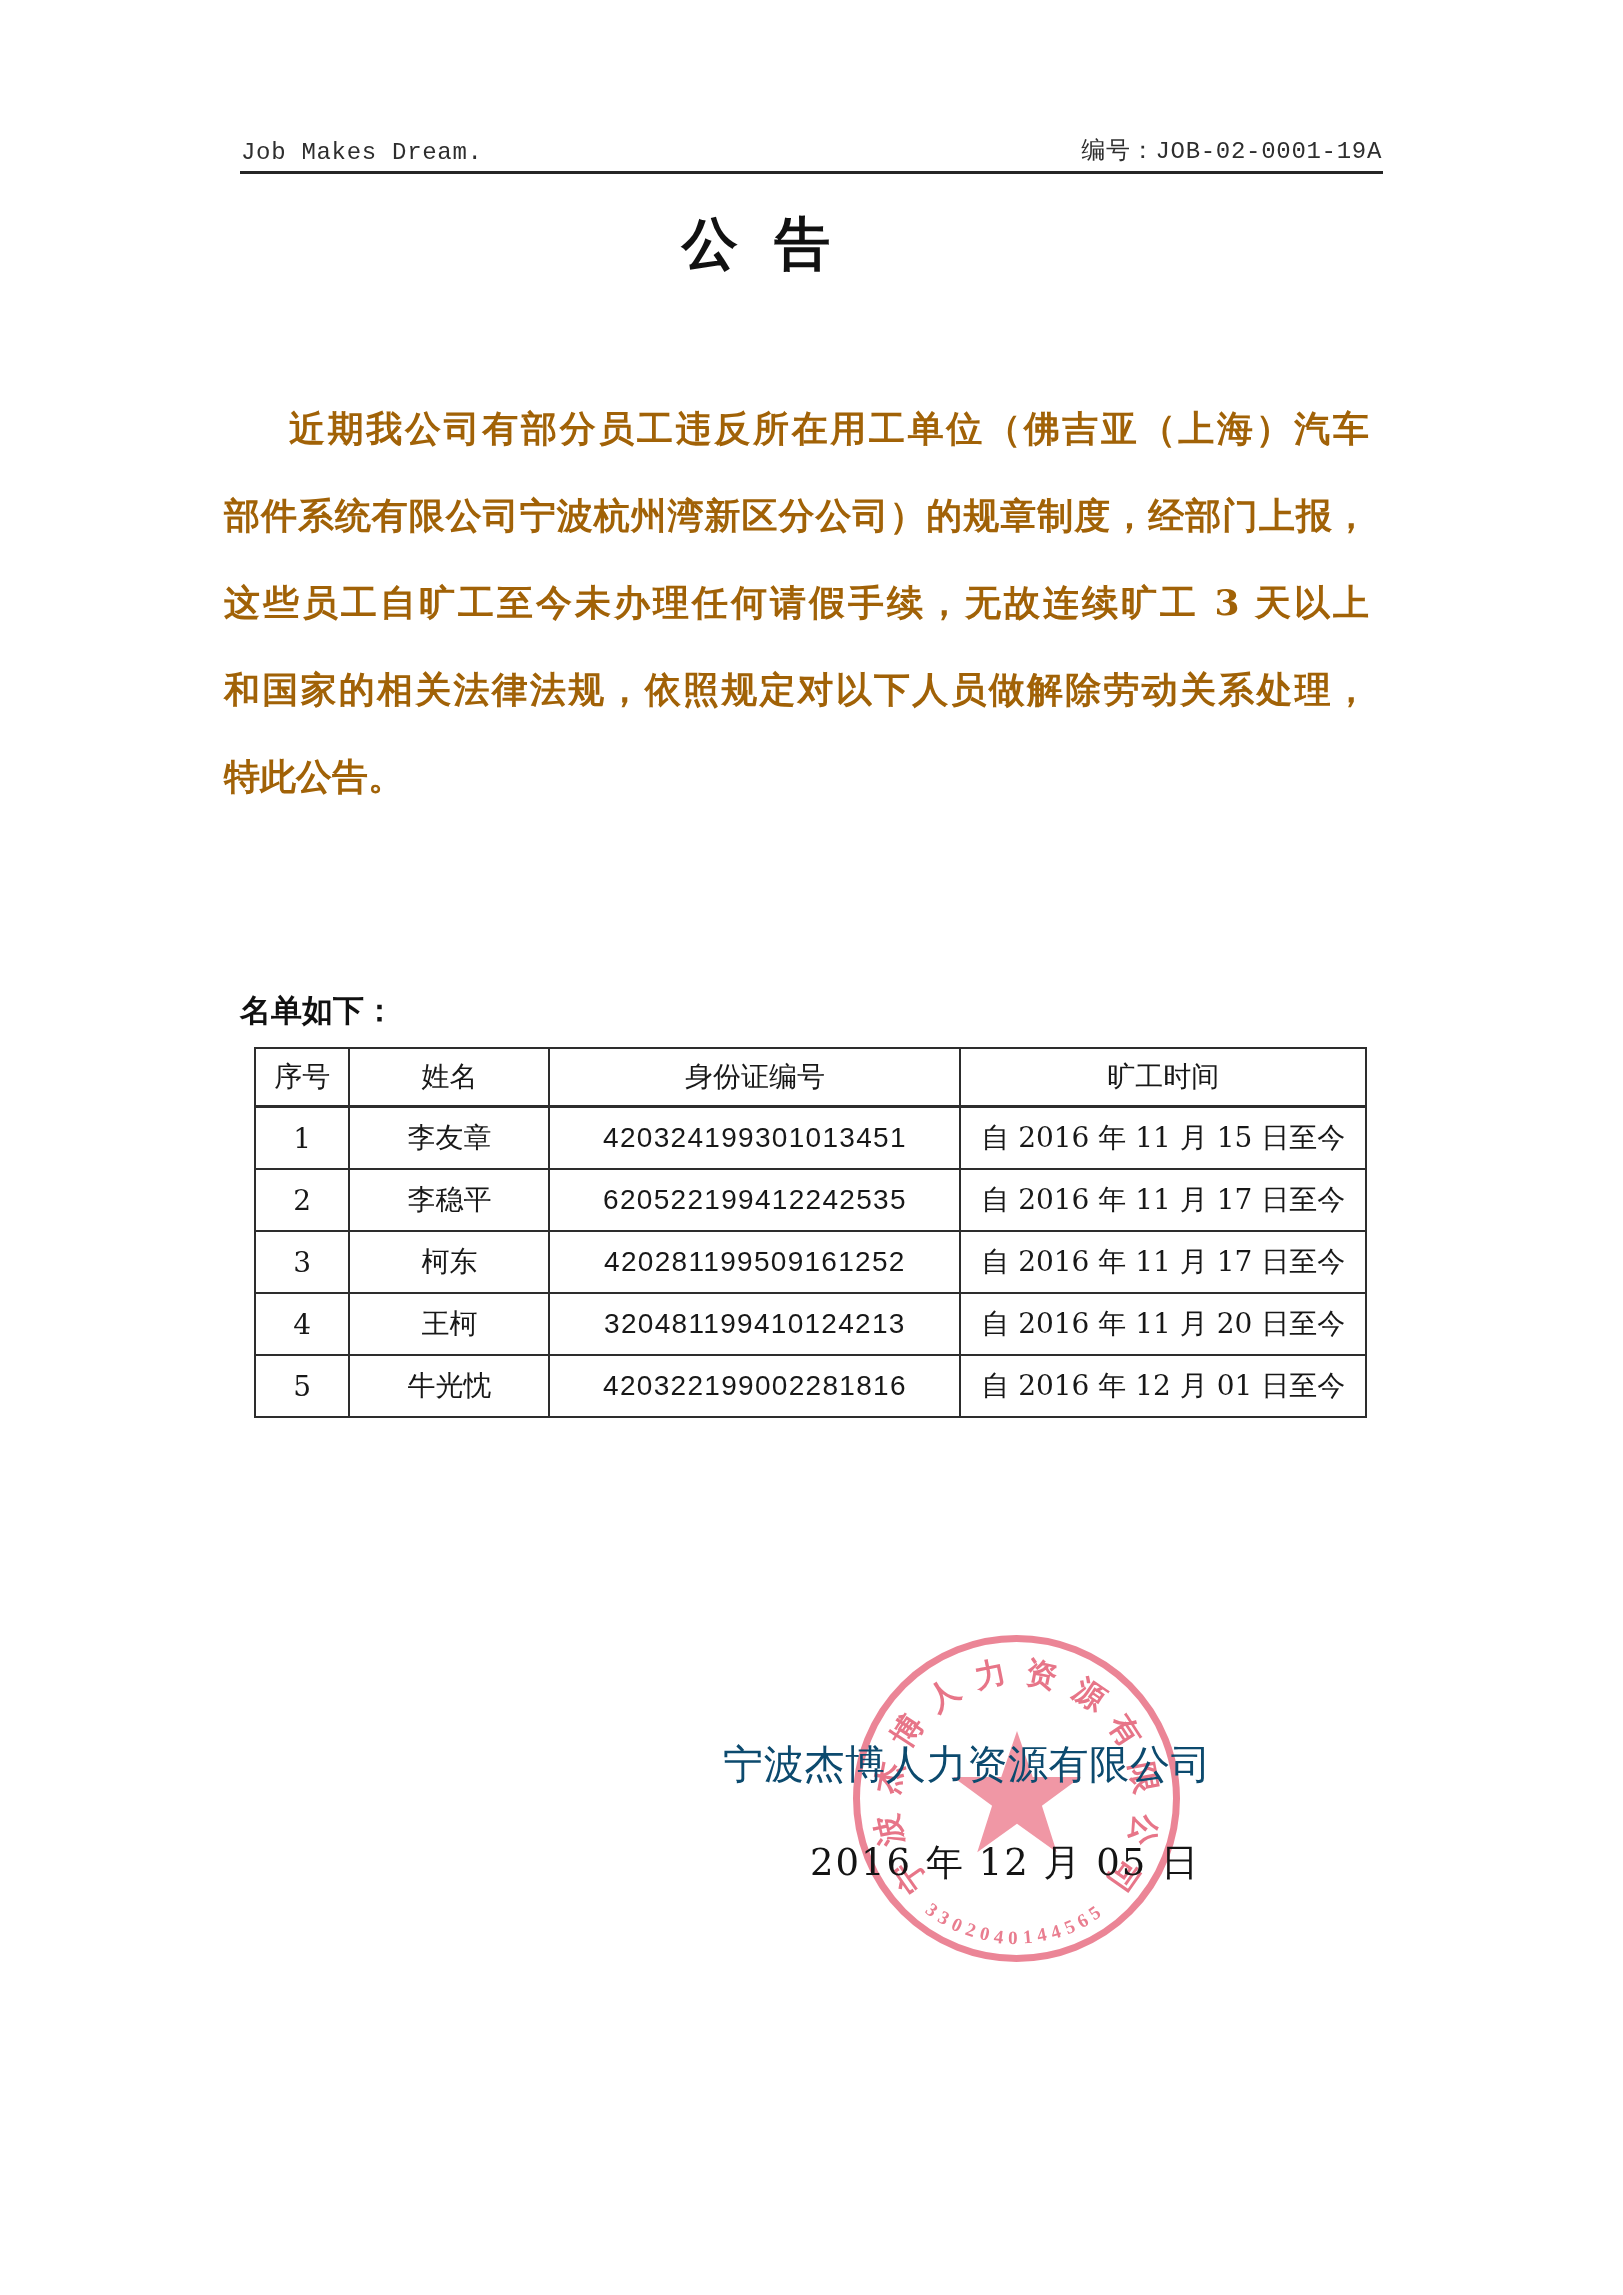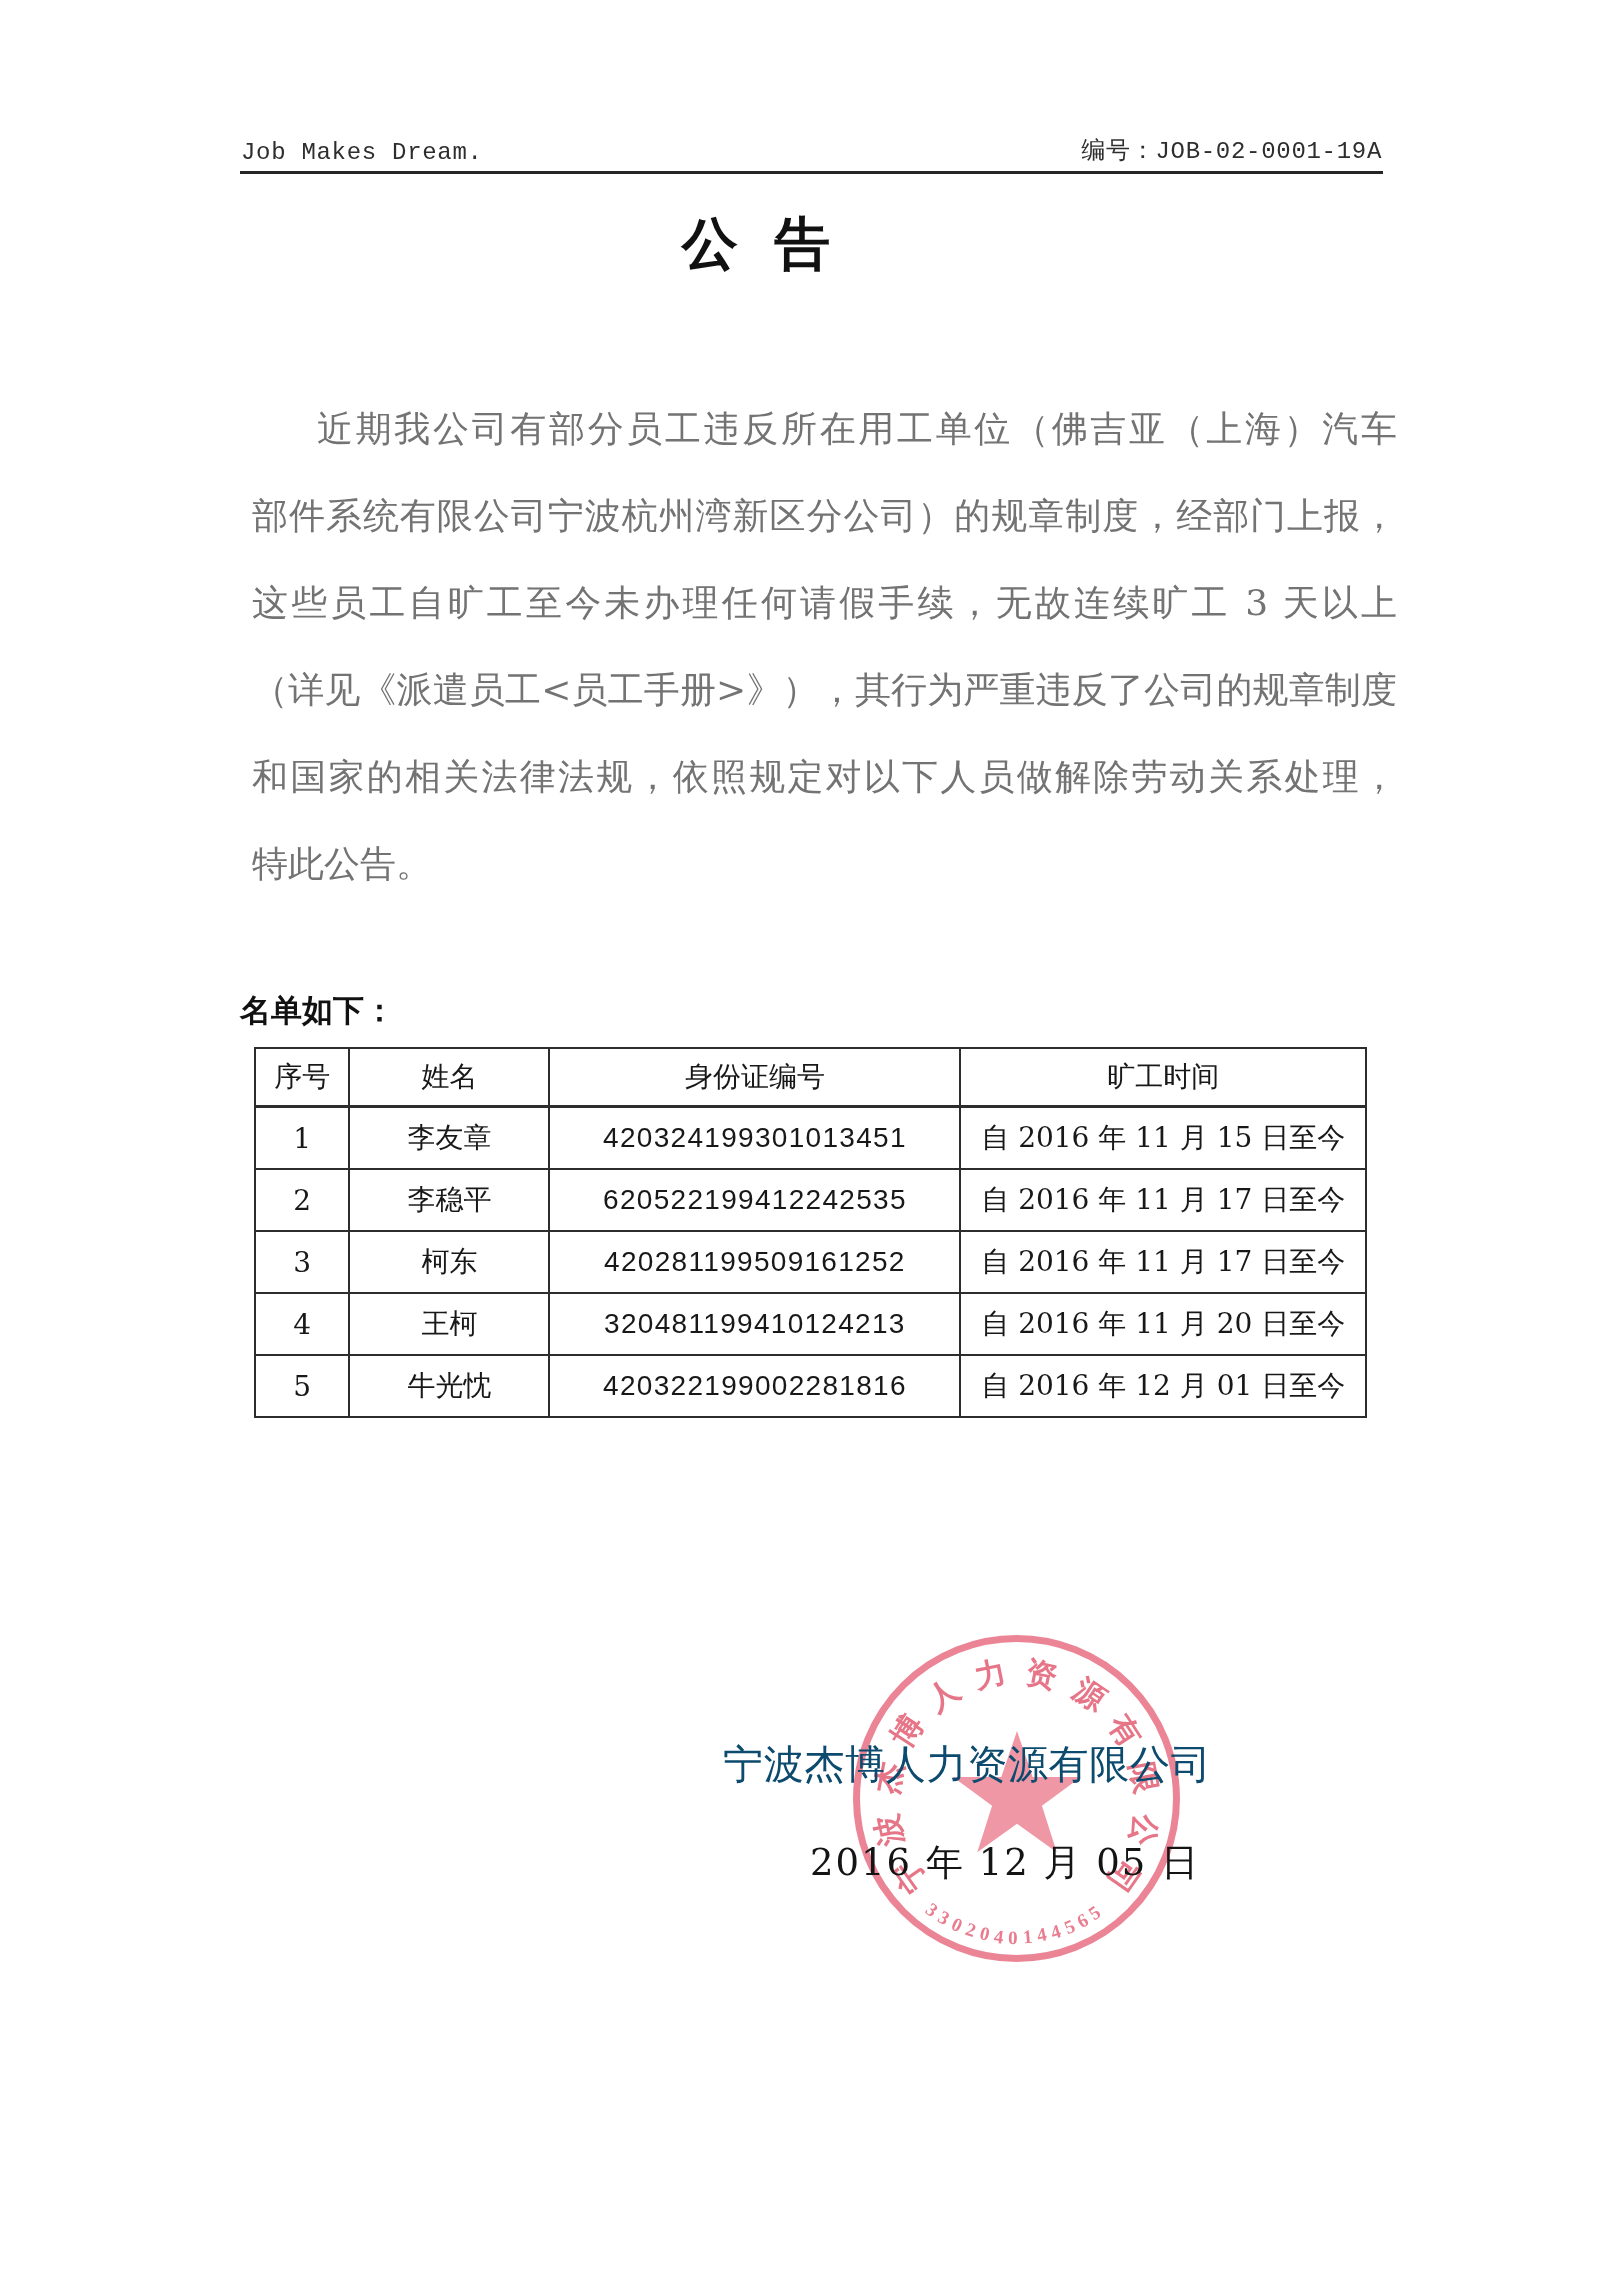--- a/index.html
+++ b/index.html
@@ -29,22 +29,22 @@
   .doc-title{
     position:absolute;
     left:0; right:111px; top:207px;
     text-align:center;
     font-size:56px; font-weight:bold; color:#111;
     word-spacing:17px;
   }
   
   .body-text{
     position:absolute;
-    left:252px; top:385px; width:1145px;
-    font-size:36px; line-height:87px; color:#737373;
+    left:224px; top:385px; width:1145px;
+    font-size:36px; line-height:87px; color:#a16207;font-weight:bold;
   }
   .body-text .bline{
     text-align:justify;
     text-align-last:justify;
     height:87px;
   }
   .body-text .bline.first{ padding-left:65px; }
   .body-text .bline.last{ text-align-last:left; }
   
   .list-label{
@@ -127,21 +127,20 @@
     <span>编号：JOB-02-0001-19A</span>
   </div>
   <div class="header-rule"></div>
 
   <div class="doc-title">公 告</div>
 
   <div class="body-text">
     <div class="bline first">近期我公司有部分员工违反所在用工单位（佛吉亚（上海）汽车</div>
     <div class="bline">部件系统有限公司宁波杭州湾新区分公司）的规章制度，经部门上报，</div>
     <div class="bline">这些员工自旷工至今未办理任何请假手续，无故连续旷工 3 天以上</div>
-    <div class="bline">（详见《派遣员工&lt;员工手册&gt;》），其行为严重违反了公司的规章制度</div>
     <div class="bline">和国家的相关法律法规，依照规定对以下人员做解除劳动关系处理，</div>
     <div class="bline last">特此公告。</div>
   </div>
 
   <div class="list-label">名单如下：</div>
 
   <table class="roster">
     <colgroup>
       <col class="col-idx">
         <col class="col-name">

